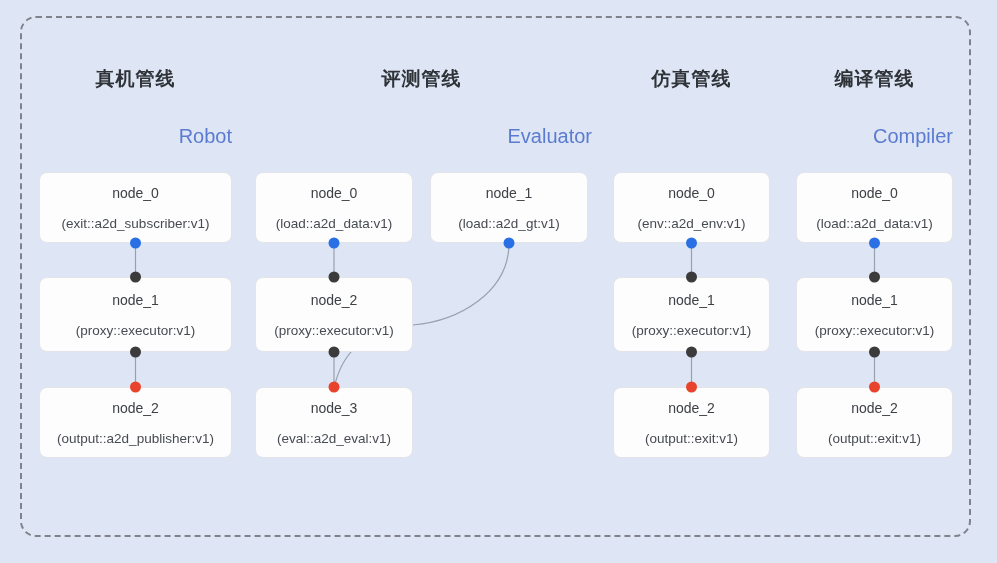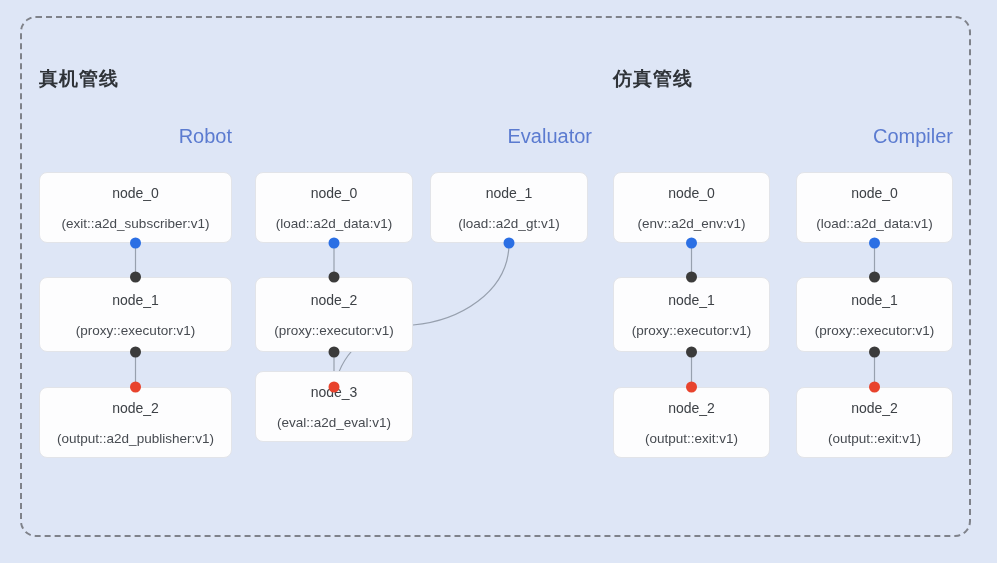--- a/index.html
+++ b/index.html
@@ -11,21 +11,21 @@
   *{margin:0;padding:0;box-sizing:border-box;}
   body{font-family:"Liberation Sans",sans-serif;}
   .canvas{
     position:relative;width:997px;height:563px;background:var(--bg);overflow:hidden;
   }
   .dashed-frame{
     position:absolute;left:20px;top:16px;width:951px;height:521px;
     border:2px dashed var(--dash-border);border-radius:16px;
   }
   .col-title-zh{
-    position:absolute;top:66px;text-align:left;
+    position:absolute;top:66px;text-align:center;
     font-size:19px;font-weight:700;color:var(--title-zh-color);letter-spacing:1px;
   }
   .col-title-en{
     position:absolute;top:125px;text-align:right;
     font-size:20px;font-weight:400;color:var(--title-en-color);
   }
   .node-card{
     position:absolute;background:var(--card-bg);border:1px solid var(--card-border);
     border-radius:8px;display:flex;flex-direction:column;align-items:center;
     justify-content:center;gap:15px;z-index:2;
@@ -53,21 +53,23 @@
     <path d="M509,243 C509,293 458,321 413,325 C368,329 344,349 335,384" fill="none" stroke="var(--connector)" stroke-width="1.2"></path>
 
     <line x1="691.5" y1="243" x2="691.5" y2="277" stroke="var(--connector)" stroke-width="1.2"></line>
     <line x1="691.5" y1="352" x2="691.5" y2="387" stroke="var(--connector)" stroke-width="1.2"></line>
 
     <line x1="874.5" y1="243" x2="874.5" y2="277" stroke="var(--connector)" stroke-width="1.2"></line>
     <line x1="874.5" y1="352" x2="874.5" y2="387" stroke="var(--connector)" stroke-width="1.2"></line>
   </svg>
 
   <div class="col-title-zh" style="left:39px;width:193px">真机管线</div>
+  <div class="col-title-zh" style="left:255px;width:333px">评测管线</div>
   <div class="col-title-zh" style="left:613px;width:157px">仿真管线</div>
+  <div class="col-title-zh" style="left:796px;width:157px">编译管线</div>
 
   <div class="col-title-en" style="left:39px;width:193px">Robot</div>
   <div class="col-title-en" style="left:259px;width:333px">Evaluator</div>
   <div class="col-title-en" style="left:796px;width:157px">Compiler</div>
 
   <div class="node-card" style="left:39px;top:172px;width:193px;height:71px">
     <div class="node-name">node_0</div>
     <div class="node-type">(exit::a2d_subscriber:v1)</div>
   </div>
   <div class="node-card" style="left:39px;top:277px;width:193px;height:75px">
@@ -84,21 +86,21 @@
     <div class="node-type">(load::a2d_data:v1)</div>
   </div>
   <div class="node-card" style="left:430px;top:172px;width:158px;height:71px">
     <div class="node-name">node_1</div>
     <div class="node-type">(load::a2d_gt:v1)</div>
   </div>
   <div class="node-card" style="left:255px;top:277px;width:158px;height:75px">
     <div class="node-name">node_2</div>
     <div class="node-type">(proxy::executor:v1)</div>
   </div>
-  <div class="node-card" style="left:255px;top:371px;width:158px;height:71px">
+  <div class="node-card" style="left:255px;top:387px;width:158px;height:71px">
     <div class="node-name">node_3</div>
     <div class="node-type">(eval::a2d_eval:v1)</div>
   </div>
 
   <div class="node-card" style="left:613px;top:172px;width:157px;height:71px">
     <div class="node-name">node_0</div>
     <div class="node-type">(env::a2d_env:v1)</div>
   </div>
   <div class="node-card" style="left:613px;top:277px;width:157px;height:75px">
     <div class="node-name">node_1</div>

